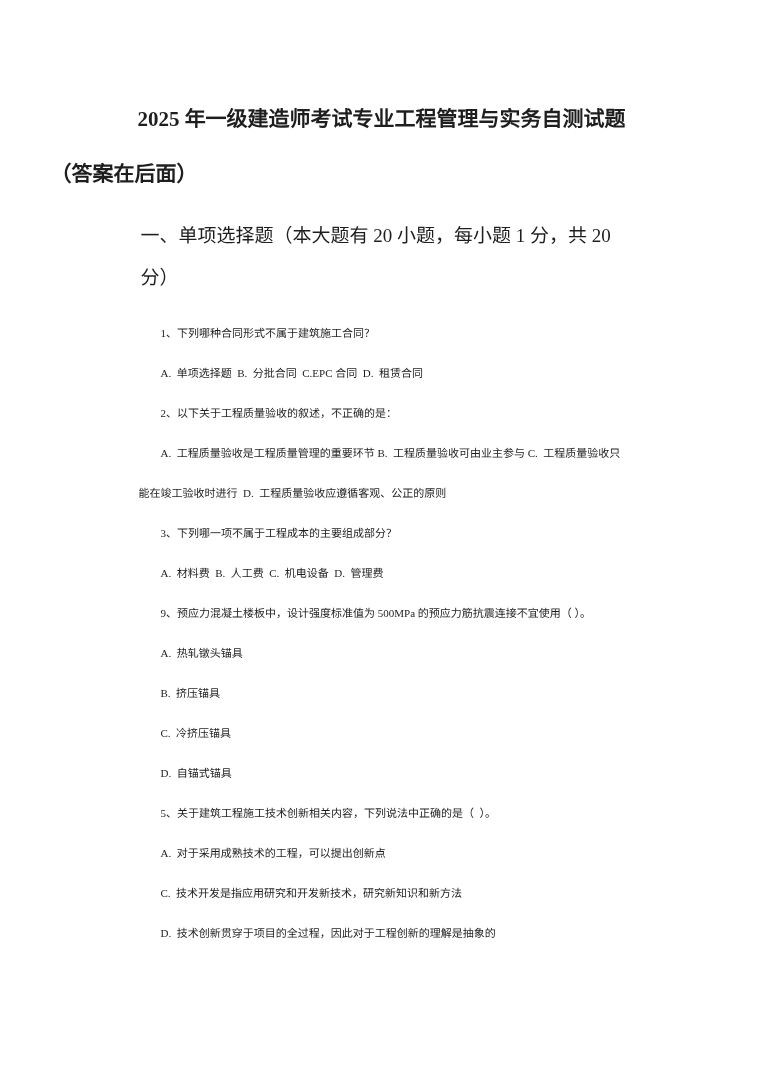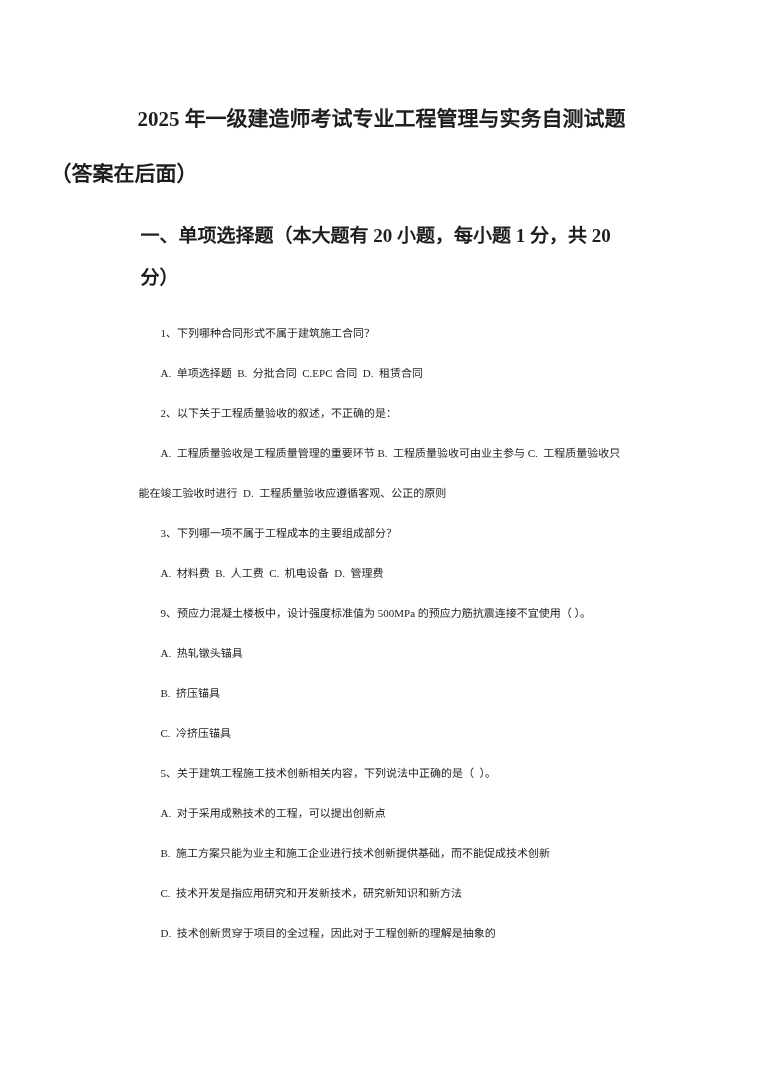--- a/index.html
+++ b/index.html
@@ -31,21 +31,21 @@
     margin: 13px 0 0 0;
     text-align: left;
     font-size: 21px;
     line-height: 42px;
     font-weight: 700;
   }
   .section-heading {
     margin: 20px 80px 0 90px;
     font-size: 19px;
     line-height: 42px;
-    font-weight: 700;
+    font-weight: 400;
   }
   .question-body {
     margin: 14px 84px 0 88px;
     font-size: 11px;
     line-height: 40px;
   }
   .para {
     margin: 0;
     text-indent: 2em;
     white-space: pre-wrap;
@@ -67,20 +67,20 @@
     <p class="para">2、以下关于工程质量验收的叙述，不正确的是：</p>
     <p class="para">A.  工程质量验收是工程质量管理的重要环节 B.  工程质量验收可由业主参与 C.  工程质量验收只能在竣工验收时进行  D.  工程质量验收应遵循客观、公正的原则</p>
 
     <p class="para">3、下列哪一项不属于工程成本的主要组成部分？</p>
     <p class="para">A.  材料费  B.  人工费  C.  机电设备  D.  管理费</p>
 
     <p class="para">9、预应力混凝土楼板中，设计强度标准值为 500MPa 的预应力筋抗震连接不宜使用（ ）。</p>
     <p class="para">A.  热轧镦头锚具</p>
     <p class="para">B.  挤压锚具</p>
     <p class="para">C.  冷挤压锚具</p>
+    <p class="para">D.  自锚式锚具</p>
 
     <p class="para">5、关于建筑工程施工技术创新相关内容，下列说法中正确的是（  ）。</p>
     <p class="para">A.  对于采用成熟技术的工程，可以提出创新点</p>
-    <p class="para">B.  施工方案只能为业主和施工企业进行技术创新提供基础，而不能促成技术创新</p>
     <p class="para">C.  技术开发是指应用研究和开发新技术，研究新知识和新方法</p>
     <p class="para">D.  技术创新贯穿于项目的全过程，因此对于工程创新的理解是抽象的</p>
   </div>
 </div>
 
 </body></html>

